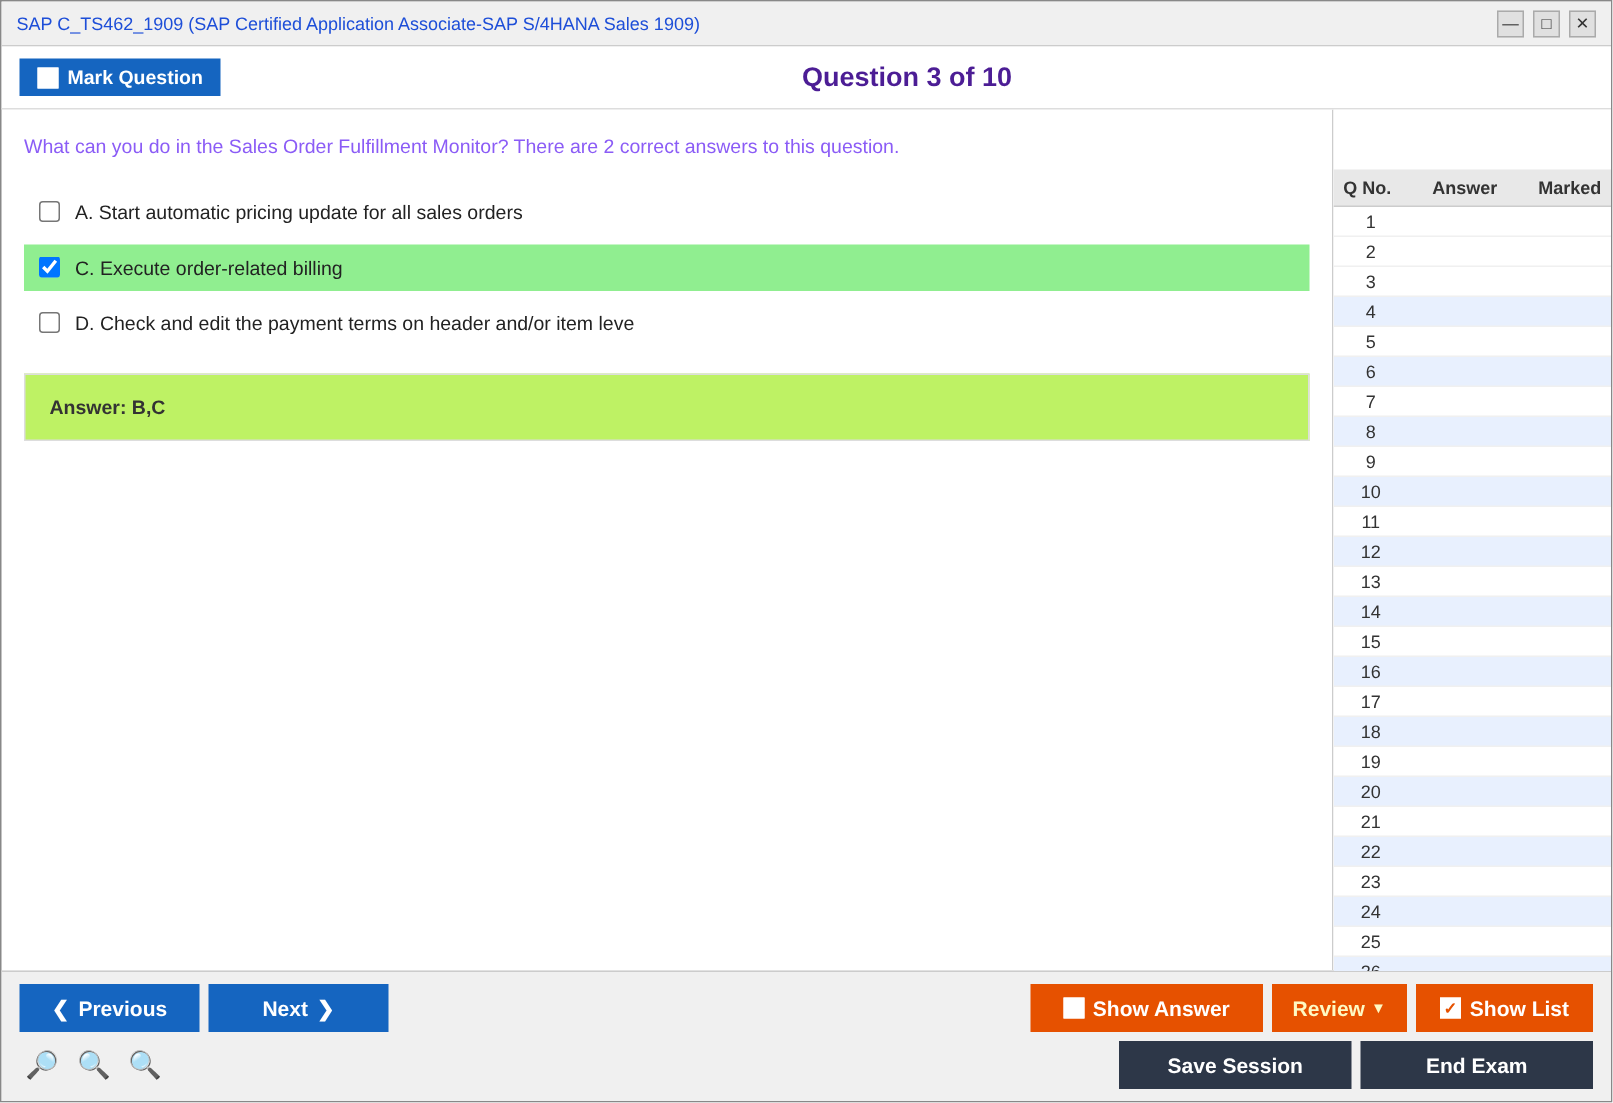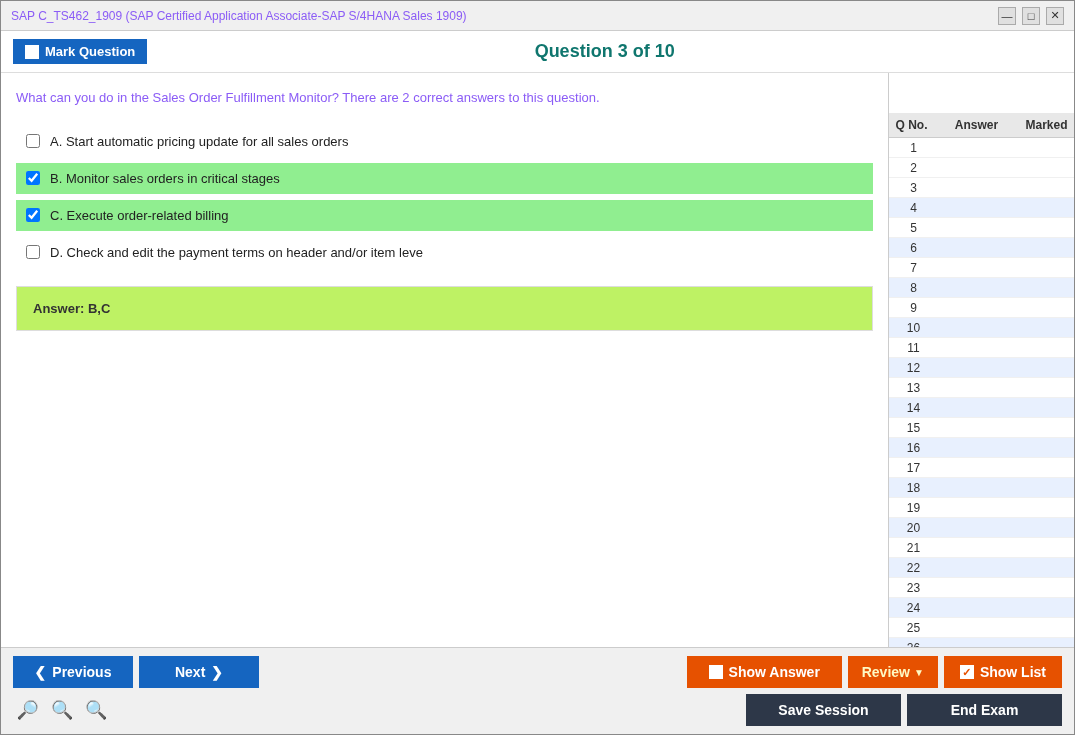--- a/index.html
+++ b/index.html
@@ -20,21 +20,21 @@
       border-bottom: 1px solid #ccc;
       padding: 5px 10px;
       display: flex;
       align-items: center;
       justify-content: space-between;
       height: 30px;
     }
 
     .title-bar-title {
       font-size: 12px;
-      color: #8b5cf6;
+      color: #1d4ed8;
     }
 
     .title-bar-controls {
       display: flex;
       gap: 6px;
     }
 
     .title-btn {
       width: 18px;
       height: 18px;
@@ -77,21 +77,21 @@
       display: flex;
       align-items: center;
       justify-content: center;
     }
 
     .question-header {
       flex: 1;
       text-align: center;
       font-size: 18px;
       font-weight: bold;
-      color: #0f766e;
+      color: #4c1d95;
     }
 
     .main-content {
       flex: 1;
       display: flex;
       overflow: hidden;
     }
 
     .question-panel {
       flex: 1;
@@ -362,24 +362,20 @@
   <div class="main-content">
 
     <div class="question-panel">
       <div class="question-text">What can you do in the Sales Order Fulfillment Monitor? There are 2 correct answers to this question.</div>
 
       <div class="answer-option">
         <input type="checkbox" style="">
         <span>A. Start automatic pricing update for all sales orders</span>
       </div>
 
-      <div class="answer-option selected-green">
-        <input type="checkbox" checked="" style="">
-        <span>B. Monitor sales orders in critical stages</span>
-      </div>
 
       <div class="answer-option selected-green">
         <input type="checkbox" checked="" style="">
         <span>C. Execute order-related billing</span>
       </div>
 
       <div class="answer-option">
         <input type="checkbox" style="">
         <span>D. Check and edit the payment terms on header and/or item leve</span>
       </div>

